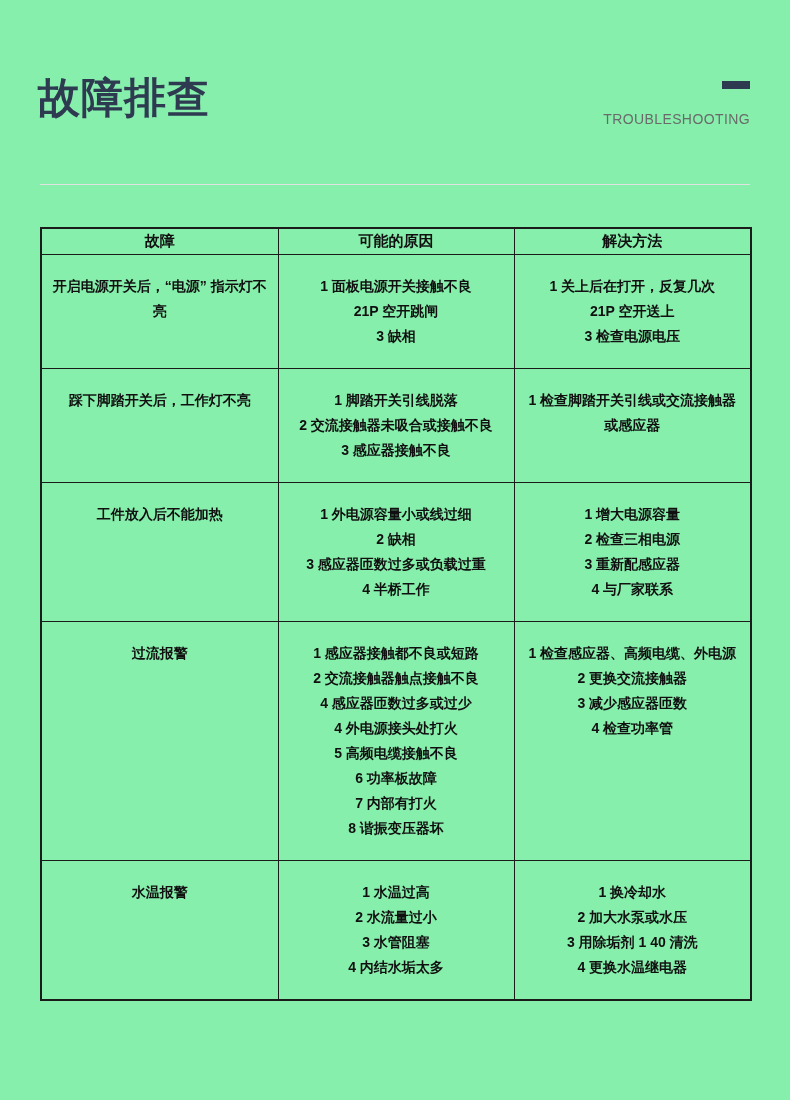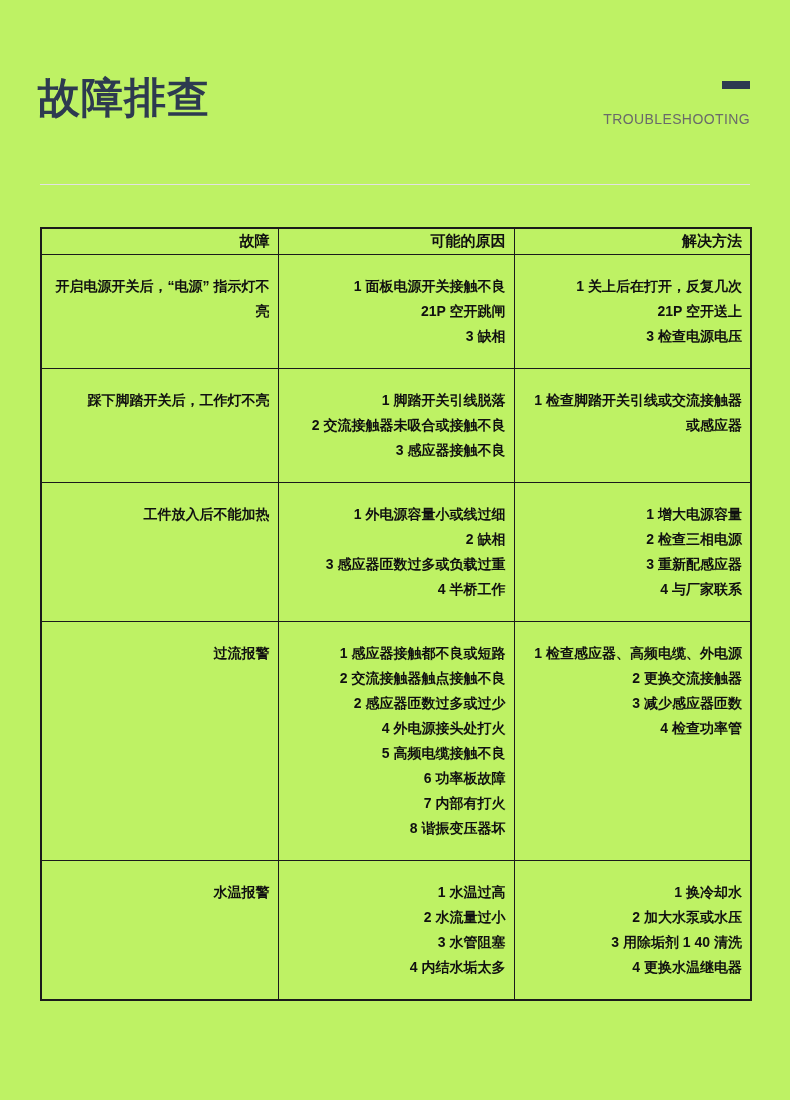--- a/index.html
+++ b/index.html
@@ -5,21 +5,21 @@
   html, body {
     margin: 0;
     padding: 0;
     background: #f5f5f6;
     font-family: "Liberation Sans", "DejaVu Sans", sans-serif;
   }
   .page {
     position: relative;
     width: 790px;
     height: 1100px;
-    background: #bef264;
+    background: #86efac;
     overflow: hidden;
   }
   .page-title {
     position: absolute;
     left: 38px;
     top: 70px;
     margin: 0;
     font-size: 42px;
     font-weight: bold;
     color: #2d3a50;
@@ -55,21 +55,21 @@
     top: 227px;
     width: 710px;
     border-collapse: collapse;
     table-layout: fixed;
     border: 2px solid #1b1b1b;
     color: #101010;
   }
   table.troubleshooting th,
   table.troubleshooting td {
     border: 1px solid #1b1b1b;
-    text-align: right;
+    text-align: center;
     vertical-align: top;
     margin-left: 15px;
   }
   table.troubleshooting th {
     font-size: 15px;
     font-weight: bold;
     padding: 2px 8px 3px 8px;
     line-height: 20px;
   }
   table.troubleshooting td {
@@ -154,21 +154,21 @@
           </td>
   </tr>
 
   <tr>
     <td>
       <div class="cell-line">过流报警</div>
     </td>
     <td>
             <div class="cell-line">1 感应器接触都不良或短路</div>
             <div class="cell-line">2 交流接触器触点接触不良</div>
-            <div class="cell-line">2 感应器匝数过多或过少</div>
+            <div class="cell-line">4 感应器匝数过多或过少</div>
             <div class="cell-line">4 外电源接头处打火</div>
             <div class="cell-line">5 高频电缆接触不良</div>
             <div class="cell-line">6 功率板故障</div>
             <div class="cell-line">7 内部有打火</div>
             <div class="cell-line">8 谐振变压器坏</div>
           </td>
     <td>
             <div class="cell-line">1 检查感应器、高频电缆、外电源</div>
             <div class="cell-line">2 更换交流接触器</div>
             <div class="cell-line">3 减少感应器匝数</div>

